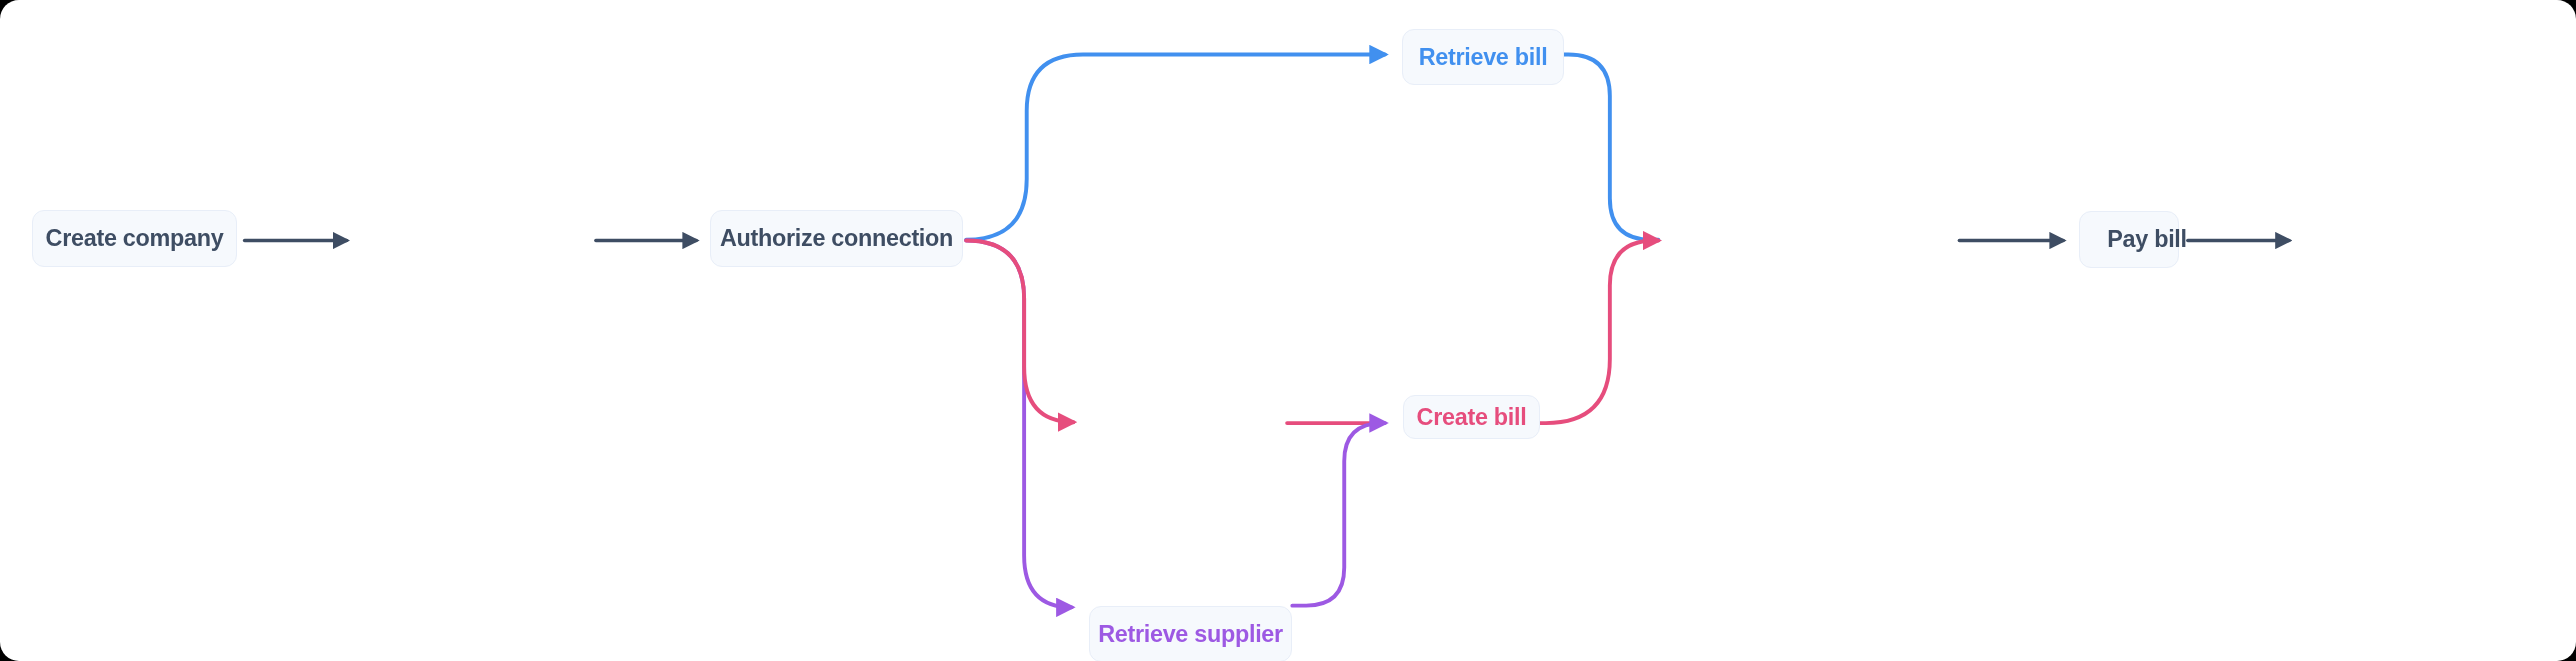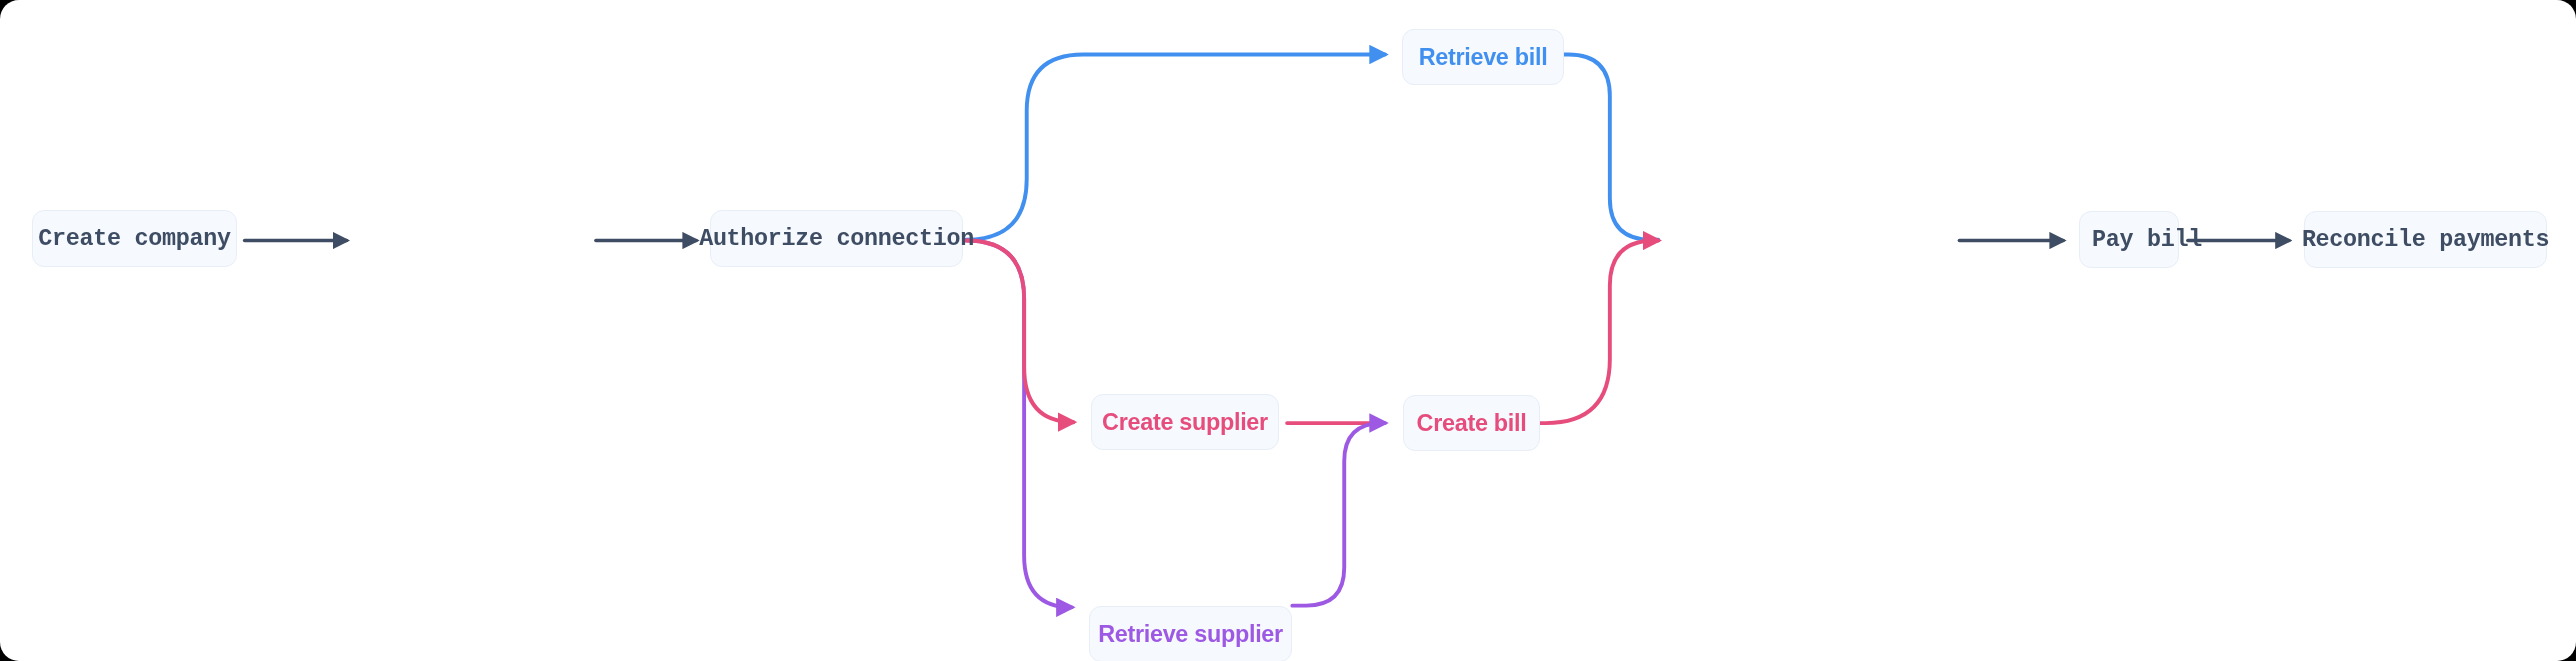--- a/index.html
+++ b/index.html
@@ -25,21 +25,21 @@
     position:absolute;
     display:flex;align-items:center;justify-content:center;
     background:var(--c-node_fill);
     border:1.3px solid var(--c-node_border);
     border-radius:12px;
     box-sizing:border-box;
     font-size:23.4px;font-weight:bold;
     letter-spacing:-0.3px;
     white-space:nowrap;
   }
-  .t-dark{color:var(--c-dark);font-family:Liberation Mono, monospace;}
+  .t-dark{color:var(--c-dark);}
   .t-blue{color:var(--c-blue);}
   .t-pink{color:var(--c-pink);}
   .t-purple{color:var(--c-purple);margin-top:29px;}
 </style>
 </head>
 <body style="background: rgb(0, 0, 0);">
 
 <div class="canvas">
 
   <svg class="edges" viewBox="0 0 2976 764" xmlns="http://www.w3.org/2000/svg">
@@ -80,35 +80,29 @@
 
 
   <div class="node t-dark" style="left:710px; top:210px; width:253px; height:57px;">
     <span>Authorize connection</span>
   </div>
 
   <div class="node t-blue" style="left:1402px; top:29px; width:162px; height:56px;">
     <span>Retrieve bill</span>
   </div>
 
-  <div class="node t-pink" style="left:1091px; top:394px; width:188px; height:56px;">
-    <span>Create supplier</span>
-  </div>
 
-  <div class="node t-pink" style="left:1403px; top:395px; width:137px; height:56px;">
+  <div class="node t-pink" style="left:1403px; top:395px; width:137px; height:44px;">
     <span>Create bill</span>
   </div>
 
   <div class="node t-purple" style="left:1089px; top:577px; width:203px; height:56px;">
     <span>Retrieve supplier</span>
   </div>
 
 
   <div class="node t-dark" style="left:2079px; top:211px; width:100px; height:57px;padding-left:36px;">
     <span>Pay bill</span>
   </div>
 
-  <div class="node t-dark" style="left:2304px; top:211px; width:243px; height:57px;">
-    <span>Reconcile payments</span>
-  </div>
 
 </div>
 
 
 </body></html>

